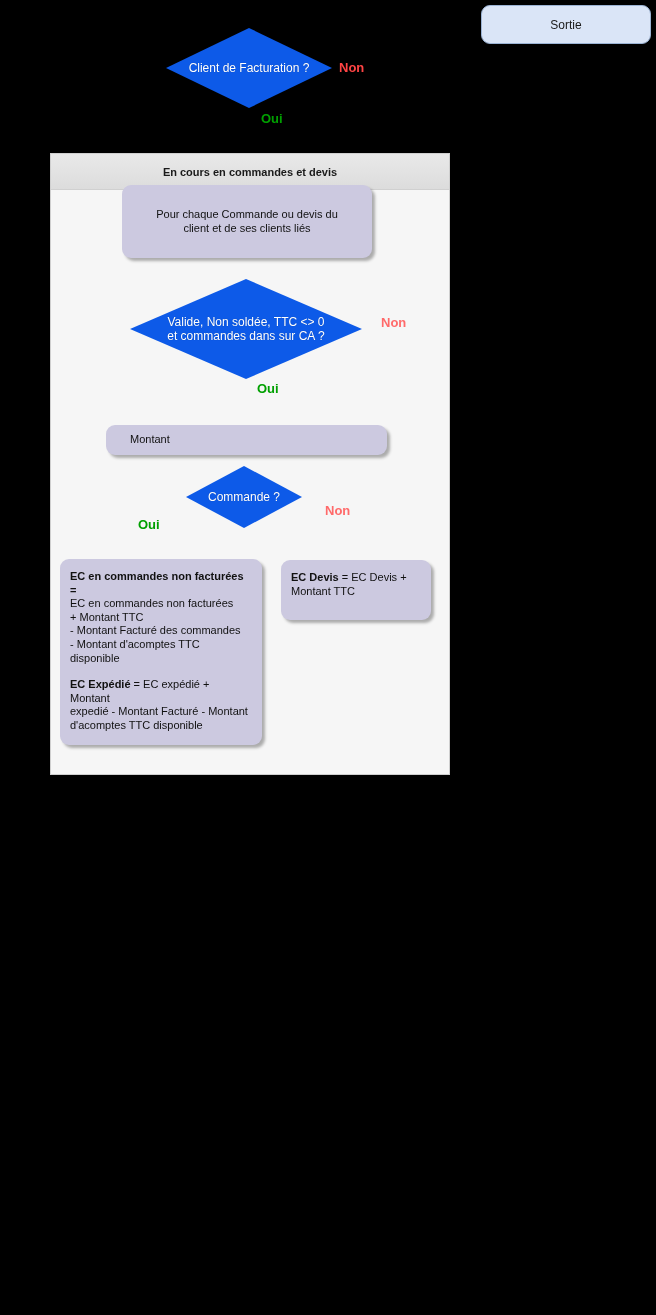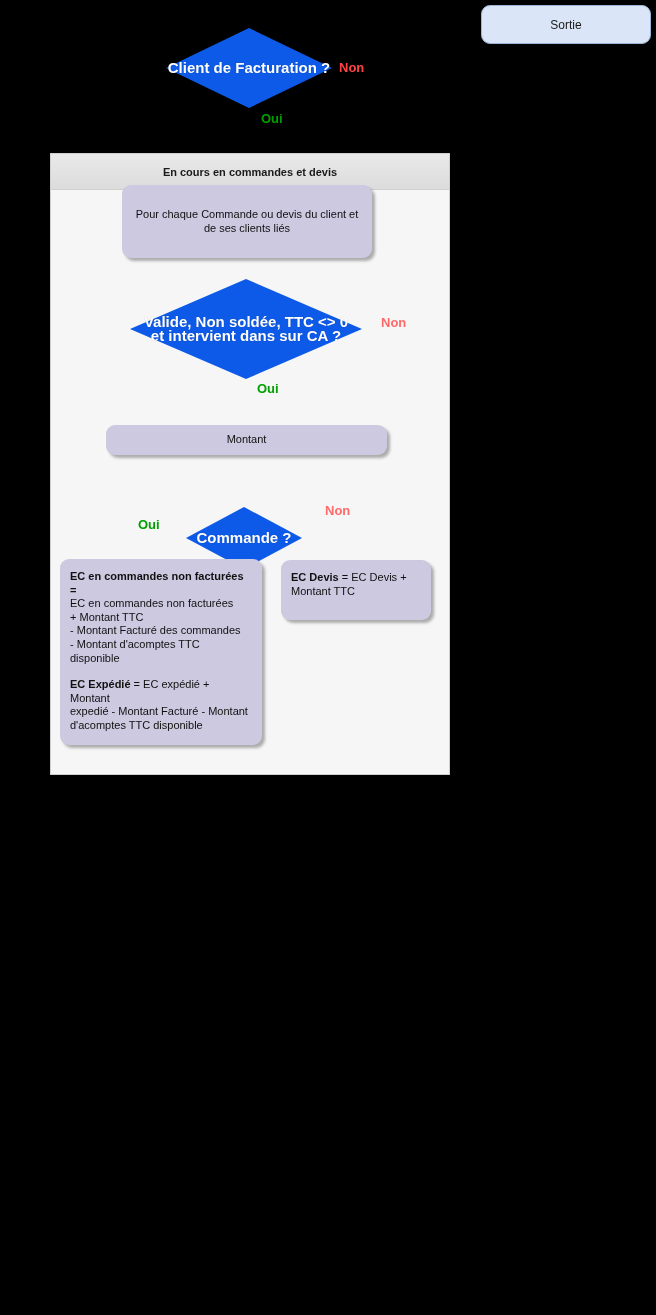--- a/index.html
+++ b/index.html
@@ -30,23 +30,23 @@
 
   .proc {
     background: #ccc9e0;
     border-radius: 9px;
     box-shadow: 3px 3px 3px rgba(0,0,0,0.30);
     color: #111111;
     font-size: 11px;
     line-height: 13.5px;
     display: flex;
     align-items: center;
-    justify-content: center;
+    justify-content: flex-start;
     text-align: center;
-    padding: 4px 12px;
+    padding: 4px 24px;
   }
   .proc.left-align {
     text-align: left;
     justify-content: flex-start;
     align-items: flex-start;
     padding: 11px 10px;
     line-height: 13.6px;
   }
   .proc b { font-weight: bold; }
 
@@ -75,22 +75,22 @@
   .decision .dlabel {
     position: absolute;
     left: 0; top: 0;
     width: 100%;
     height: 100%;
     display: flex;
     align-items: center;
     justify-content: center;
     text-align: center;
     color: #ffffff;
-    font-size: 15px;
-    font-weight: bold;
+    font-size: 12px;
+    font-weight: normal;
     line-height: 14px;
     pointer-events: none;
     text-shadow: 0px 0px 1px rgba(0,0,0,0.25);
   }
 
   
   .panel {
     position: absolute;
     background: #f6f6f6;
     border: 1px solid #cfcfcf;
@@ -197,33 +197,33 @@
   <div class="node proc" style="left:122px; top:185px; width:250px; height:73px;">
     <span>Pour chaque Commande  ou devis du client et de ses clients liés</span>
   </div>
 
   <div class="decision" style="left:130px; top:279px; width:232px; height:100px;">
     <svg class="dshape" viewBox="0 0 232 100" preserveAspectRatio="none">
       <polygon points="116,0 232,50 116,100 0,50" fill="#0d5ae8"></polygon>
     </svg>
     <div class="dlabel" style="flex-direction:column;align-items:center;">
       <span>Valide, Non soldée, TTC &lt;&gt; 0</span>
-      <span>et intervient dans sur CA ?</span>
+      <span>et commandes dans sur CA ?</span>
     </div>
   </div>
 
   <div class="edge-label no" style="left:381px; top:315px;">Non</div>
 
   <div class="edge-label yes" style="left:257px; top:381px;">Oui</div>
 
   <div class="node proc" style="left:106px; top:425px; width:281px; height:30px;">
     <span>Montant</span>
   </div>
 
-  <div class="decision" style="left:186px; top:507px; width:116px; height:62px;">
+  <div class="decision" style="left:186px; top:466px; width:116px; height:62px;">
     <svg class="dshape" viewBox="0 0 116 62" preserveAspectRatio="none">
       <polygon points="58,0 116,31 58,62 0,31" fill="#0d5ae8"></polygon>
     </svg>
     <div class="dlabel">Commande ?</div>
   </div>
 
   <div class="edge-label yes" style="left:138px; top:517px;">Oui</div>
 
   <div class="edge-label no" style="left:325px; top:503px;">Non</div>
 

